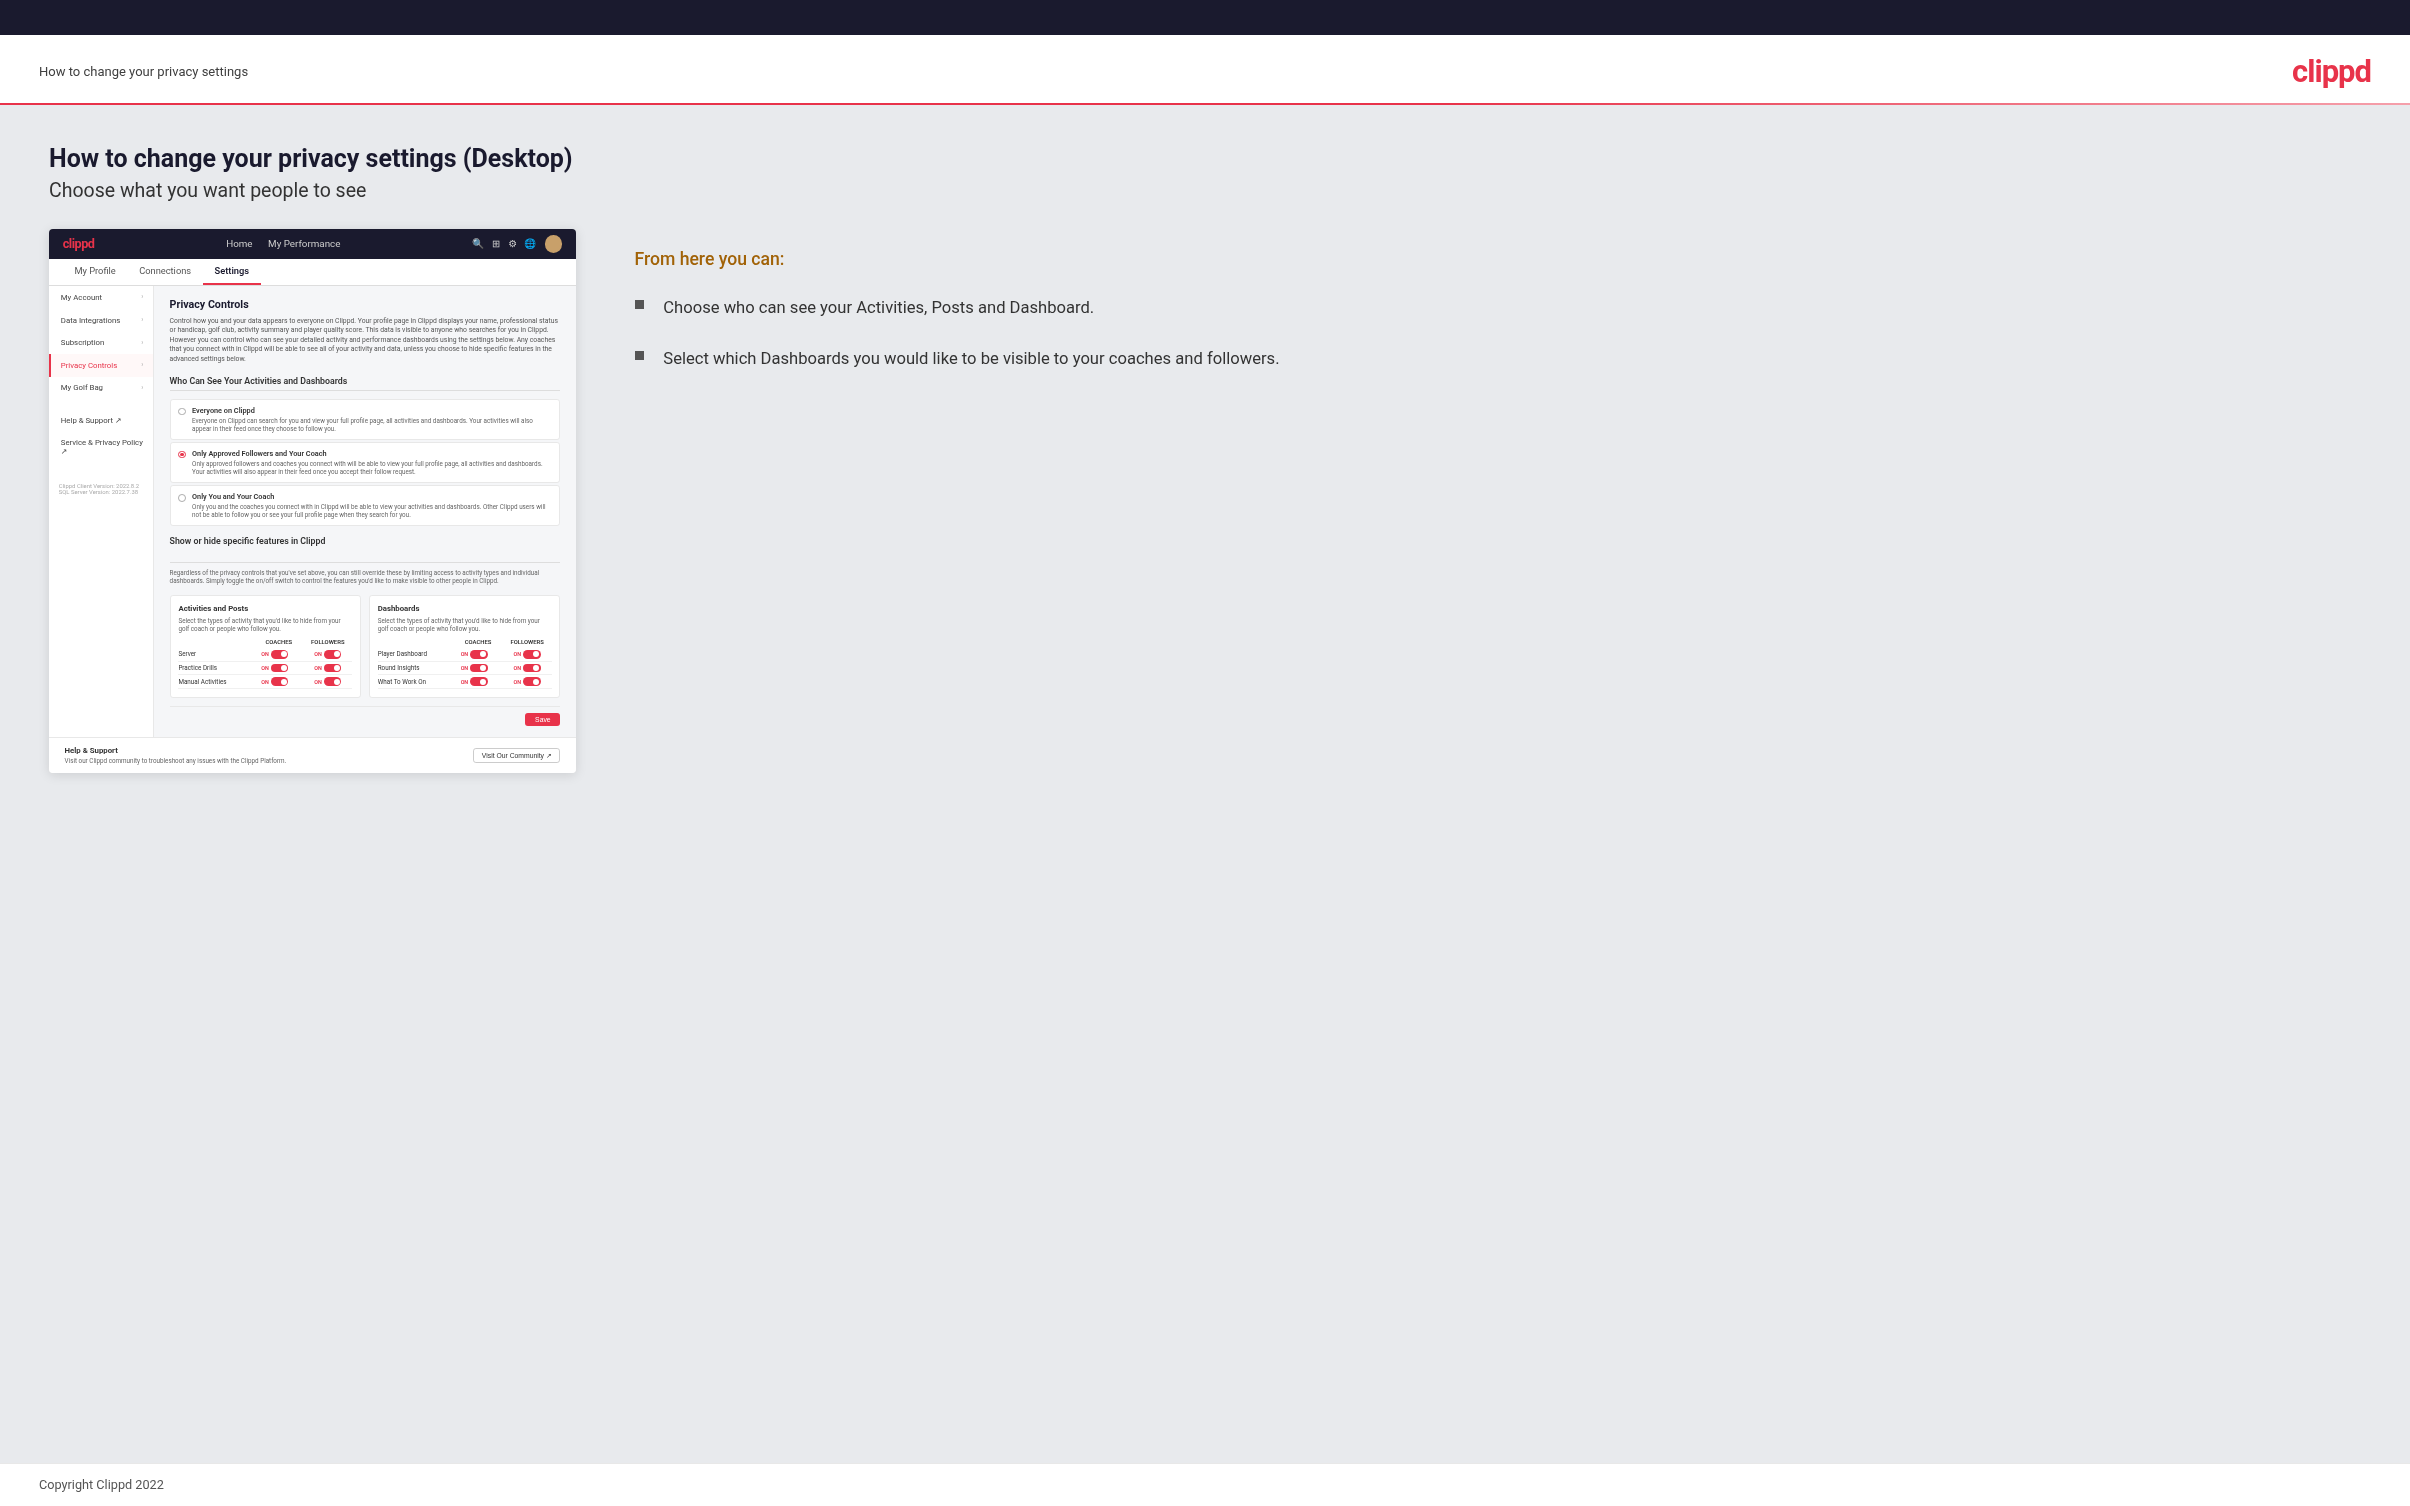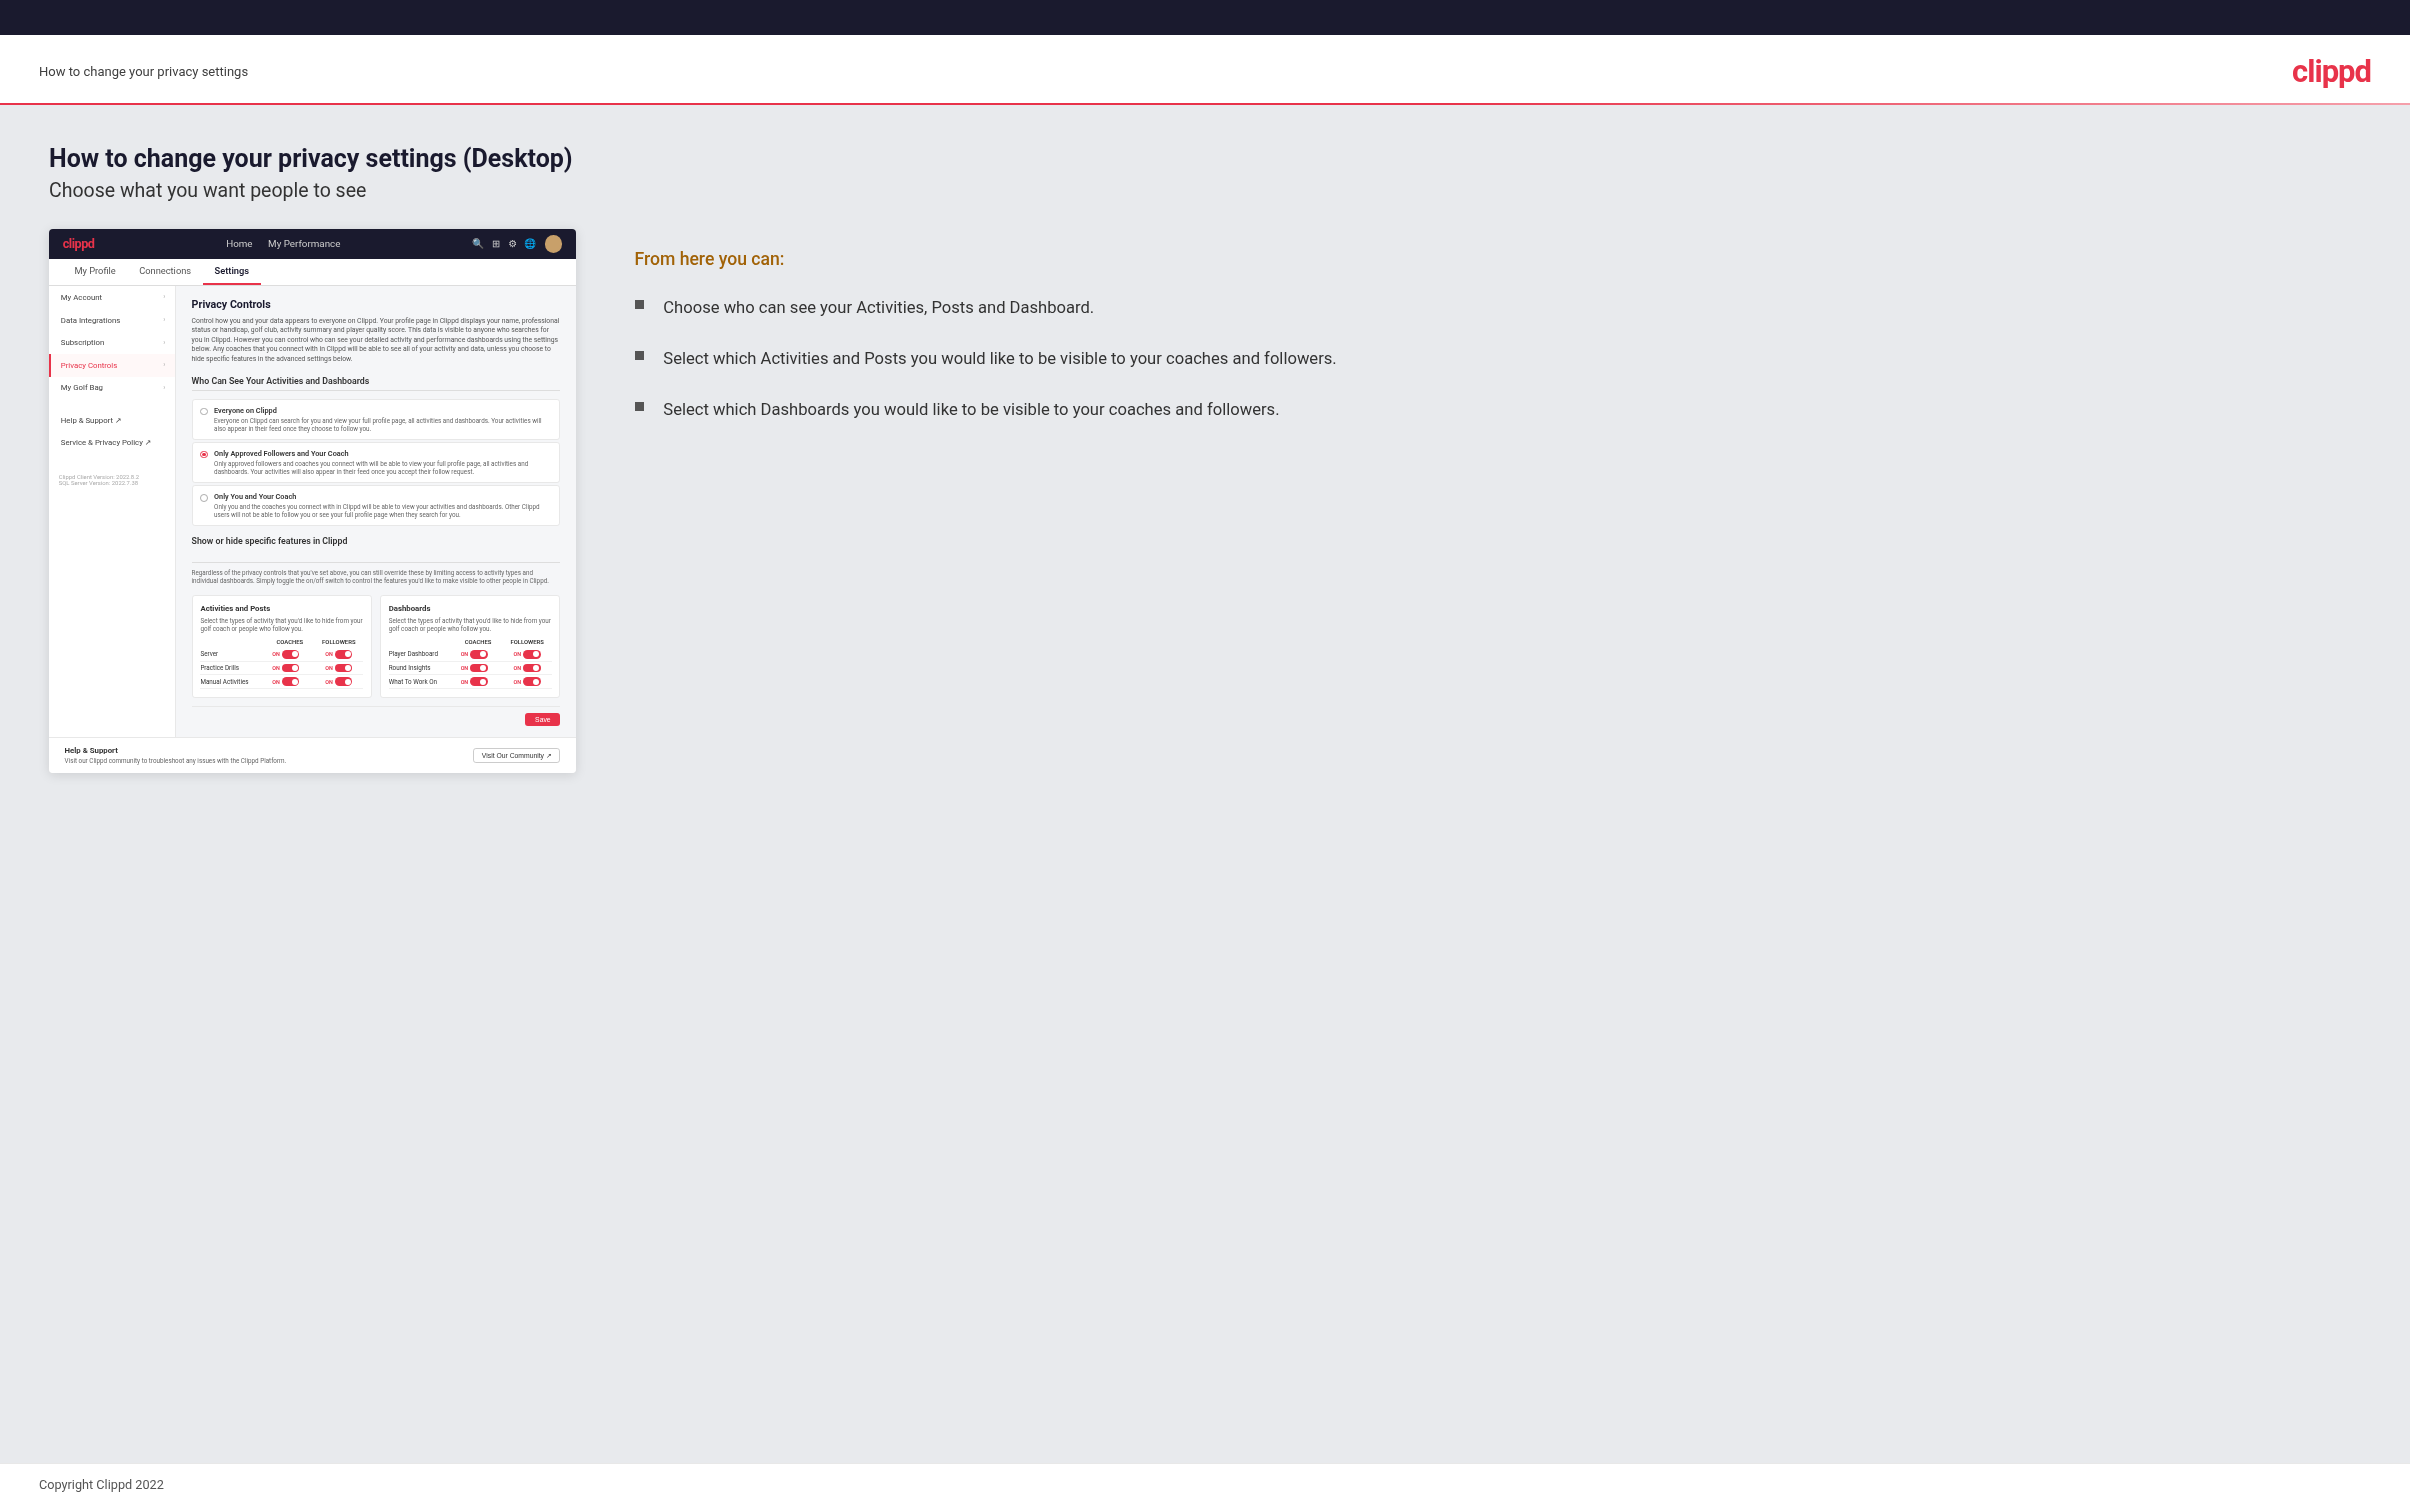--- a/index.html
+++ b/index.html
@@ -152,21 +152,21 @@
 
     
     .settings-layout {
       display: flex;
       background: #f5f6f8;
       min-height: 410px;
     }
 
     
     .settings-sidebar {
-      width: 127px;
+      width: 105px;
       background: #fff;
       border-right: 1px solid #e8e8e8;
       padding: 0;
     }
     .sidebar-item {
       display: flex;
       align-items: center;
       justify-content: space-between;
       padding: 6.8px 9.8px;
       font-size: 7.8px;
@@ -686,24 +686,20 @@
 
     <div class="info-panel">
       <div class="info-panel-heading">From here you can:</div>
       <ul class="bullet-list">
         <li class="bullet-item">
           <div class="bullet-square"></div>
           <span class="bullet-text">Choose who can see your Activities, Posts and Dashboard.</span>
         </li>
         <li class="bullet-item">
           <div class="bullet-square"></div>
-          <span class="bullet-text">Select which Activities and Posts you would like to be visible to your coaches and followers.</span>
-        </li>
-        <li class="bullet-item">
-          <div class="bullet-square"></div>
           <span class="bullet-text">Select which Dashboards you would like to be visible to your coaches and followers.</span>
         </li>
       </ul>
     </div>
 
   </div>
 </div>
 
 <div class="footer">
   <span>Copyright Clippd 2022</span>

